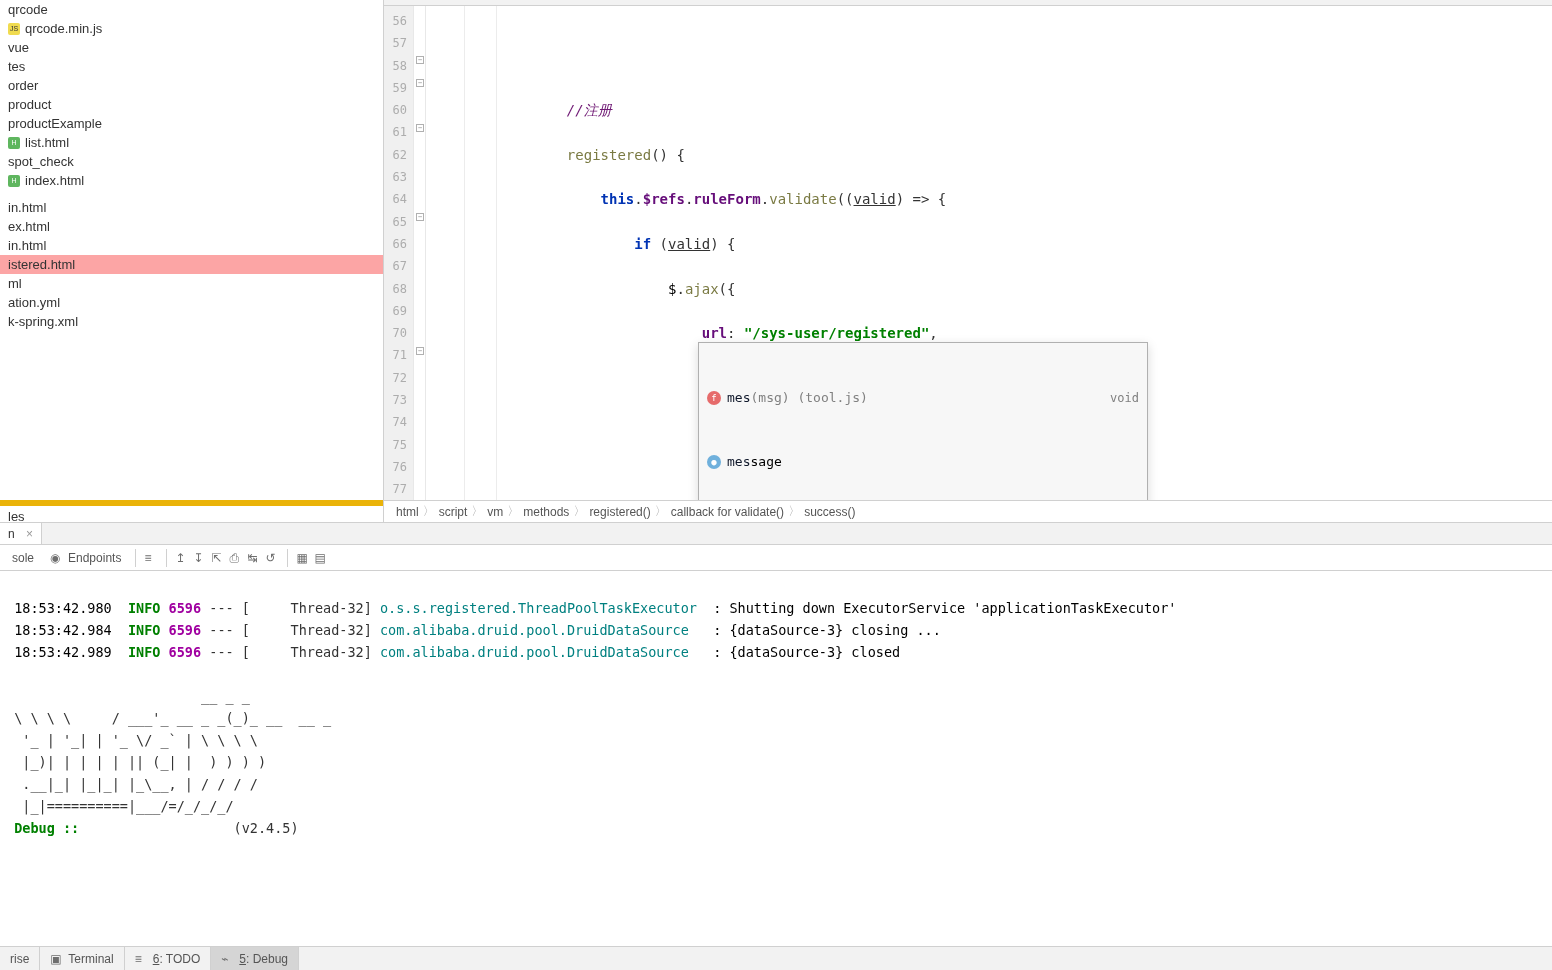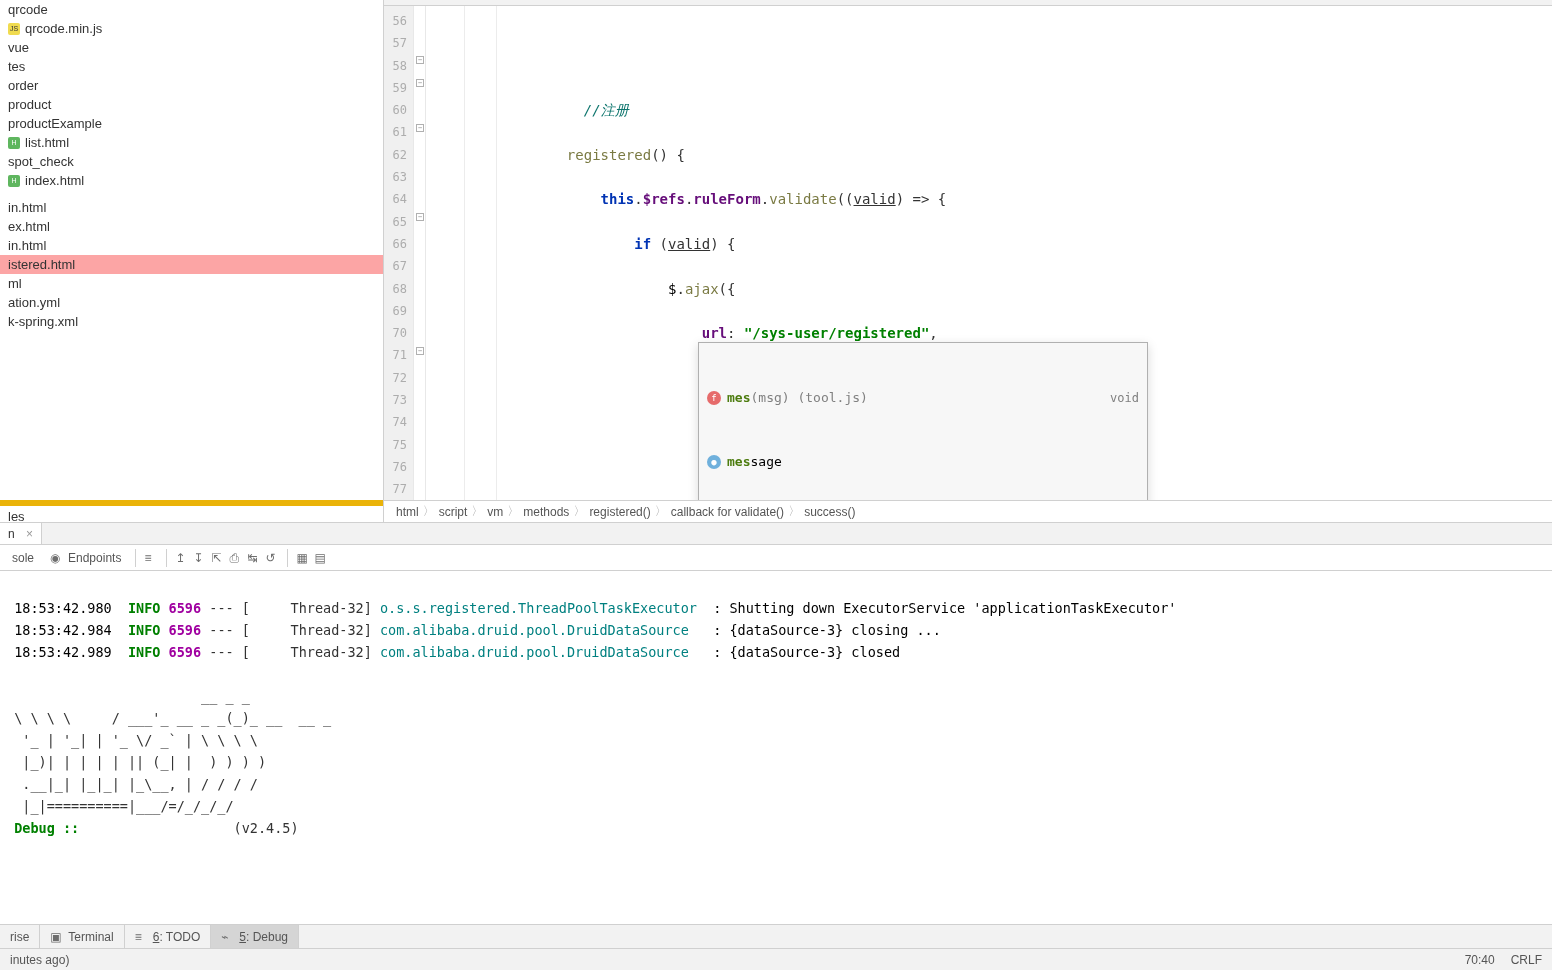--- a/index.html
+++ b/index.html
@@ -129,21 +129,21 @@
   width: 1px;
   height: 100%;
   background: #ececec;
 }
 .code-line {
   padding-left: 6px;
 }
 .kw-blue { color: #0033b3; font-weight: bold; }
 .fn-name { color: #7a7a43; }
 .str { color: #008000; font-weight: bold; }
-.comment { color: #0f766e; font-style: italic; margin-left: 17px; }
+.comment { color: #701a75; font-style: italic; }
 .prop { color: #660e7a; font-weight: bold; }
 .ident { color: #000; }
 .underline { text-decoration: underline; }
 .autocomplete {
   position: absolute;
   background: #f7f7f7;
   border: 1px solid #b0b0b0;
   box-shadow: 0 3px 10px rgba(0,0,0,0.15);
   font-size: 13px;
   z-index: 100;
@@ -162,21 +162,21 @@
   display: inline-flex;
   align-items: center;
   justify-content: center;
   font-size: 9px;
   margin-right: 6px;
   color: #fff;
 }
 .ac-icon.f { background: #e66b6b; }
 .ac-icon.m { background: #6fb0dc; }
 .ac-text { flex: 1; color: #000; }
-.ac-text .match { font-weight: bold; color: #4d7c0f; }
+.ac-text .match { font-weight: normal; color: #0f172a; }
 .ac-hint { color: #808080; }
 .ac-right { color: #808080; font-size: 12px; }
 .breadcrumb-bar {
   height: 22px;
   background: #fff;
   border-top: 1px solid #d0d0d0;
   display: flex;
   align-items: center;
   padding: 0 12px;
   gap: 4px;
@@ -510,20 +510,13 @@
     <div class="bottom-tab">
         <span class="tb-icon">≡</span>
         <span><u>6</u>: TODO</span>
       </div>
     <div class="bottom-tab active">
         <span class="tb-icon">⌁</span>
         <span><u>5</u>: Debug</span>
       </div>
   </div>
 
-  <div class="status-bar">
-    <span>inutes ago)</span>
-    <div class="status-right">
-      <span>70:40</span>
-      <span>CRLF</span>
-    </div>
-  </div>
 </div>
 
 </body></html>

